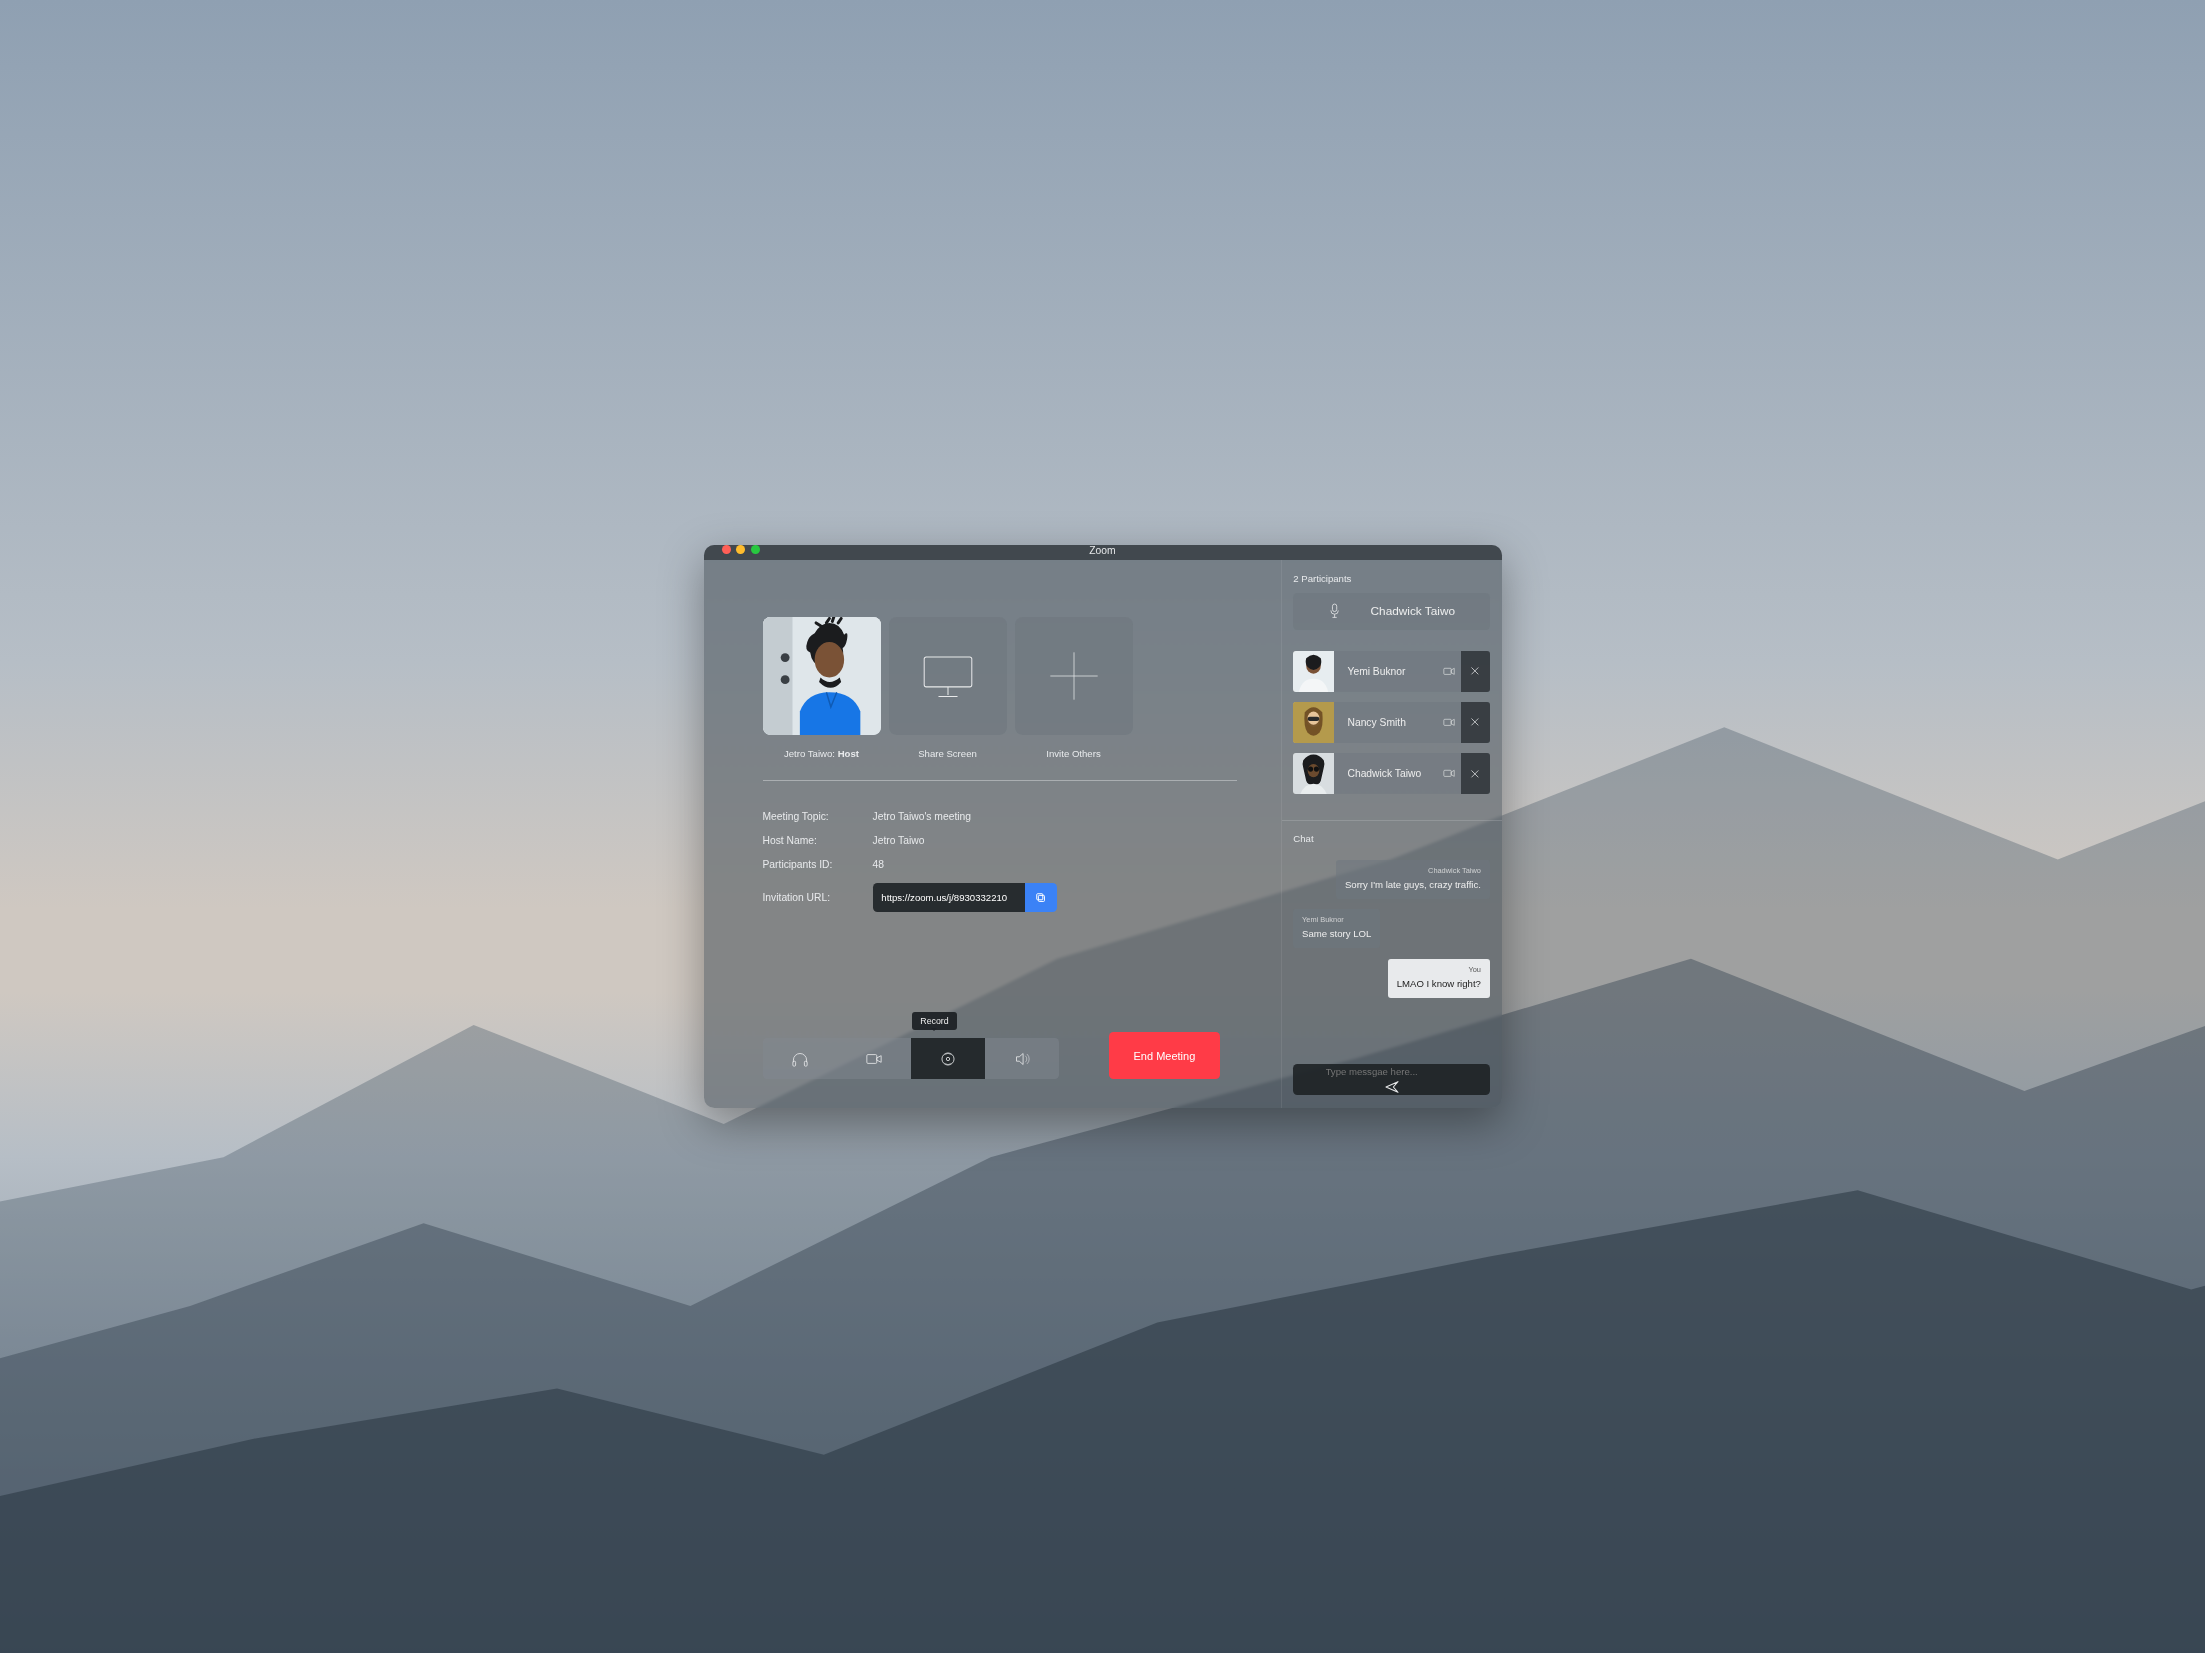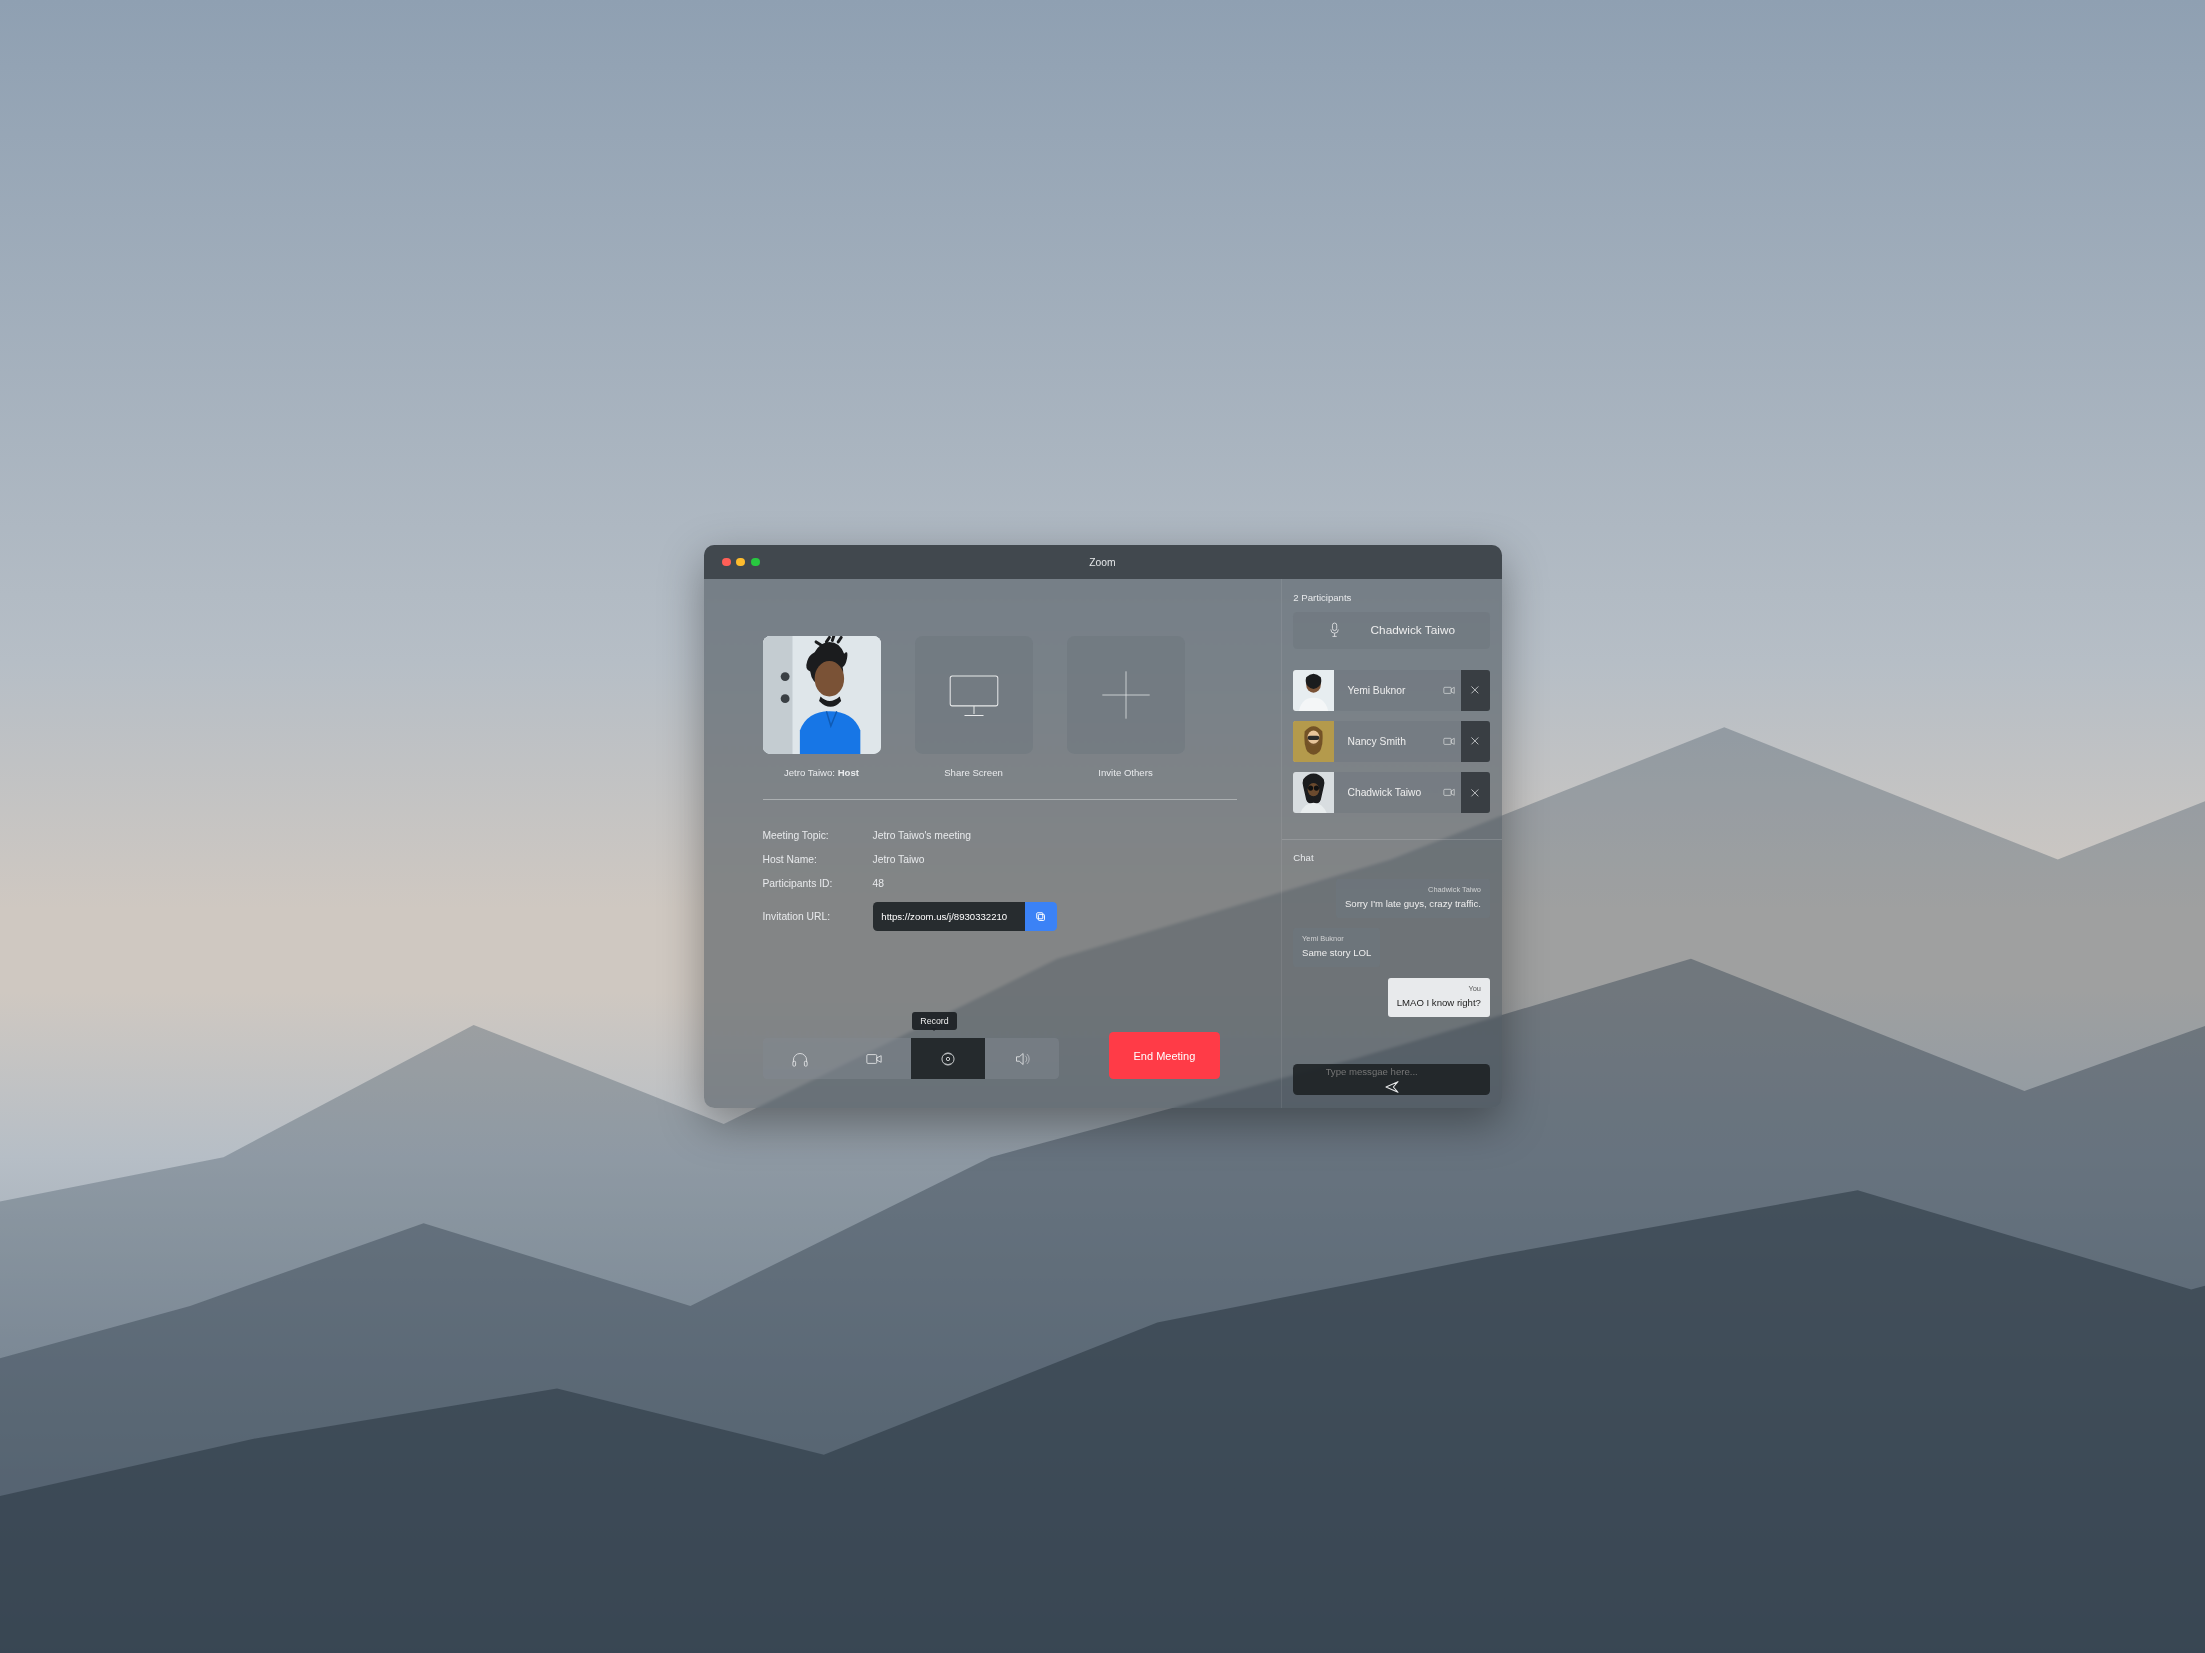--- a/index.html
+++ b/index.html
@@ -26,38 +26,37 @@
     height: 563px;
     border-radius: 10.3px;
     overflow: hidden;
     background: rgba(70,78,86,0.55);
     backdrop-filter: blur(1.5px);
     box-shadow: 0 14.7px 44px rgba(0,0,0,0.35);
     display: flex;
     flex-direction: column;
   }
   .titlebar {
-    height: 34px;
+    height: 15px;
     background: rgba(60,66,72,0.9);
     display: flex;
-    align-items: center;
     position: relative;
     padding-left: 8px;
   }
   .traffic { display:flex; gap:5.9px; margin-left:10.3px; }
   .dot { width:8.8px; height:8.8px; border-radius:50%; }
   .dot.red{background:#ff5f57;} .dot.yellow{background:#febc2e;} .dot.green{background:#28c840;}
   .titlebar .title { position:absolute; left:0; right:0; text-align:center; color:#e6e8ea; font-size:10.3px; pointer-events:none; }
 
   .content { flex:1; display:flex; }
 
   .main { flex:1; padding: 0 44px 29px 59px; display:flex; flex-direction:column; }
   .panel { width: 221px; border-left: 0.7px solid rgba(255,255,255,0.08); display:flex; flex-direction:column; padding: 13.2px 11.8px; }
 
-  .tile-row { display:flex; gap: 34px; margin-top: 57px; }
+  .tile-row { display:flex; gap: 8px; margin-top: 57px; }
   .tile-col { display:flex; flex-direction:column; align-items:center; width:118px; }
   .tile { width:118px; height:118px; border-radius:7.4px; background: rgba(110,118,126,0.55); display:flex; align-items:center; justify-content:center; }
   .tile.user { background:#222; overflow:hidden; }
   .tile-label { margin-top:13.2px; color:#e8eaec; font-size:9.6px; }
   .tile-label .bold { font-weight:700; }
 
   .avatar-lg { width:100%; height:100%; display:flex; align-items:flex-end; justify-content:center; background: linear-gradient(180deg,#dfe6ea 0%, #cfd7db 100%); }
   .avatar-lg svg { width:100%; height:100%; }
 
   .divider { height:0.7px; background: rgba(255,255,255,0.35); margin: 20.6px 0 0 0; }

